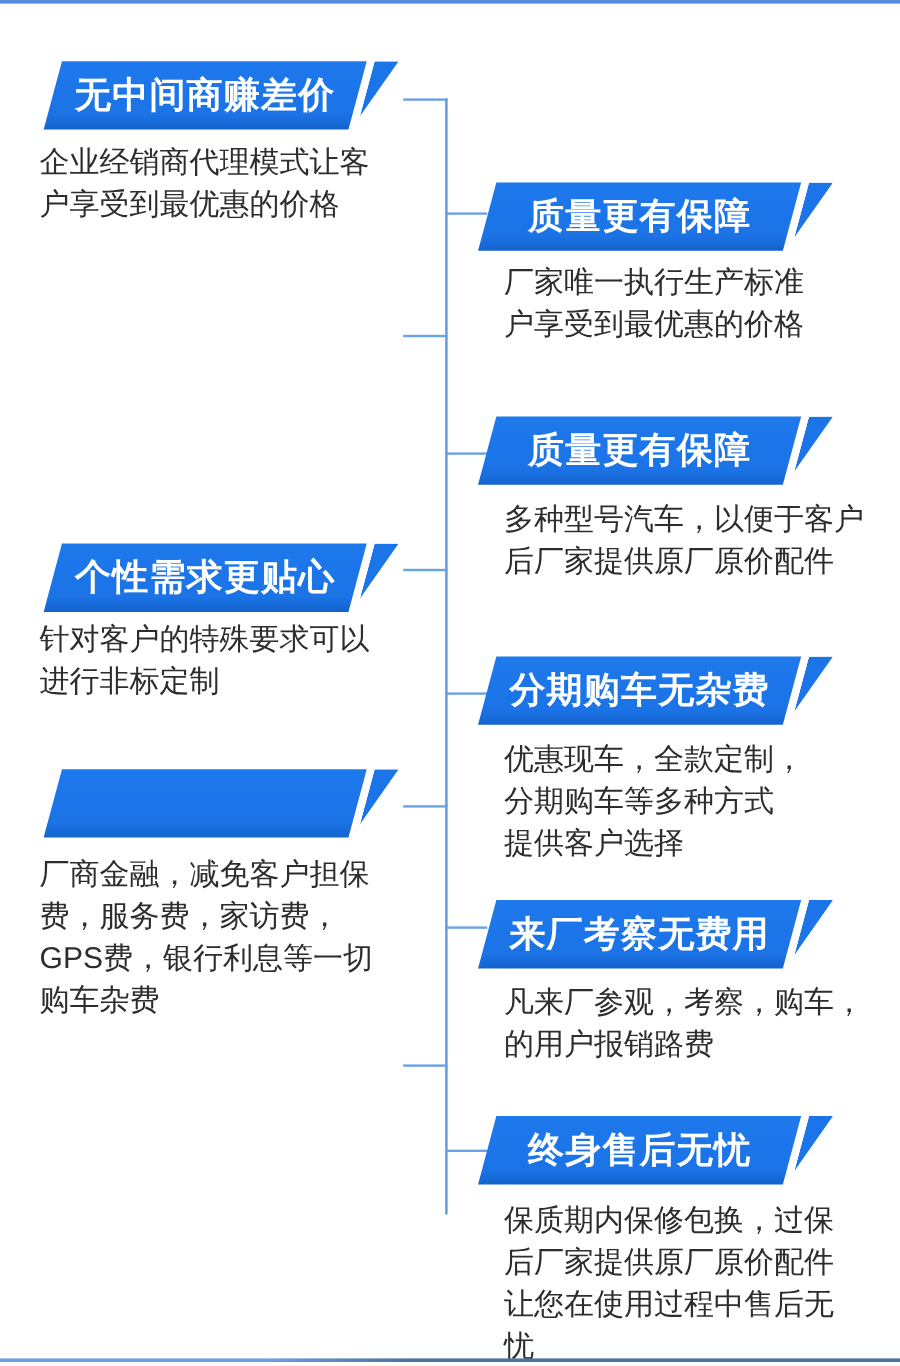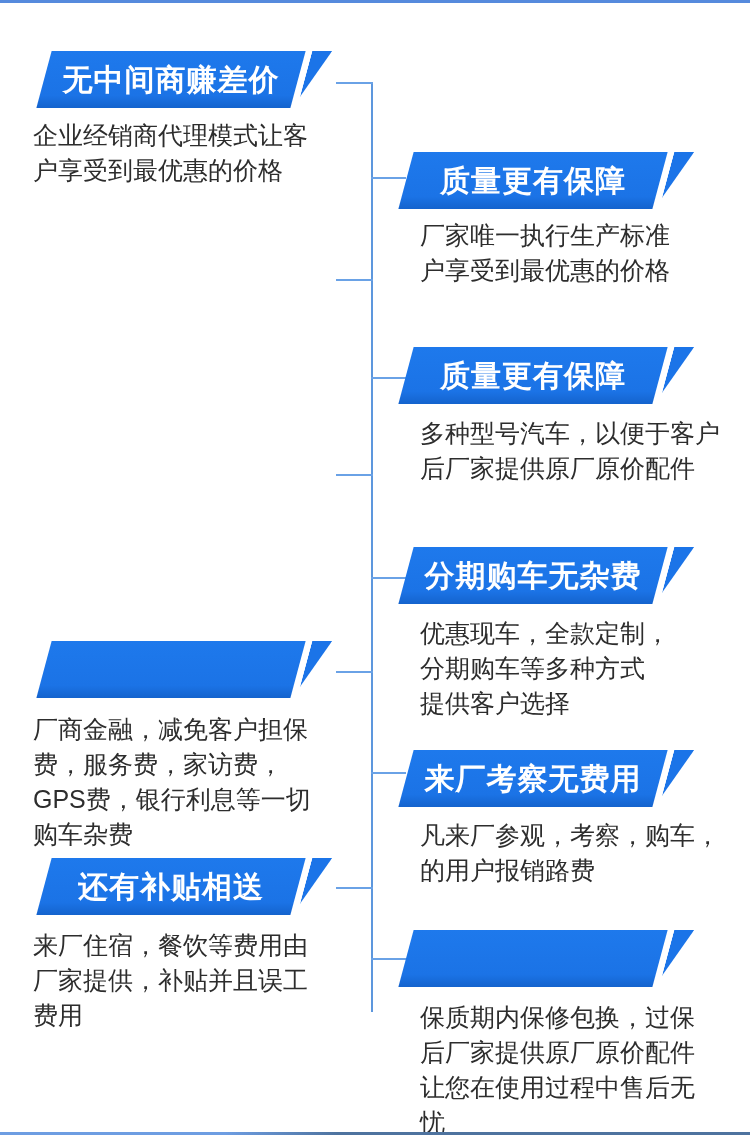--- a/index.html
+++ b/index.html
@@ -102,20 +102,29 @@
   <div class="item right" style="top:347px">
     <div class="banner">
       <div class="banner-bar"></div>
       <div class="banner-slash"></div>
       <div class="banner-label">质量更有保障</div>
     </div>
     <p class="desc" style="top:69px">多种型号汽车，以便于客户
 后厂家提供原厂原价配件</p>
   </div>
 
+  <div class="item left" style="top:453px">
+    <div class="banner">
+      <div class="banner-bar"></div>
+      <div class="banner-slash"></div>
+      <div class="banner-label">个性需求更贴心</div>
+    </div>
+    <p class="desc" style="top:63px">针对客户的特殊要求可以
+进行非标定制</p>
+  </div>
 
   <div class="item right" style="top:547px">
     <div class="banner">
       <div class="banner-bar"></div>
       <div class="banner-slash"></div>
       <div class="banner-label">分期购车无杂费</div>
     </div>
     <p class="desc" style="top:69px">优惠现车，全款定制，
 分期购车等多种方式
 提供客户选择</p>
@@ -135,35 +144,26 @@
   <div class="item right" style="top:750px">
     <div class="banner">
       <div class="banner-bar"></div>
       <div class="banner-slash"></div>
       <div class="banner-label">来厂考察无费用</div>
     </div>
     <p class="desc" style="top:68px">凡来厂参观，考察，购车，
 的用户报销路费</p>
   </div>
 
-  <div class="item left" style="top:858px">
-    <div class="banner">
-      <div class="banner-bar"></div>
-      <div class="banner-slash"></div>
-      <div class="banner-label">还有补贴相送</div>
-    </div>
-    <p class="desc" style="top:70px">来厂住宿，餐饮等费用由
-厂家提供，补贴并且误工
-费用</p>
-  </div>
 
   <div class="item right" style="top:930px">
     <div class="banner">
       <div class="banner-bar"></div>
       <div class="banner-slash"></div>
+      <div class="banner-label">终身售后无忧</div>
     </div>
     <p class="desc" style="top:70px">保质期内保修包换，过保
 后厂家提供原厂原价配件
 让您在使用过程中售后无
 忧</p>
   </div>
 
   <div class="bottom-border"></div>
 </div>
 

